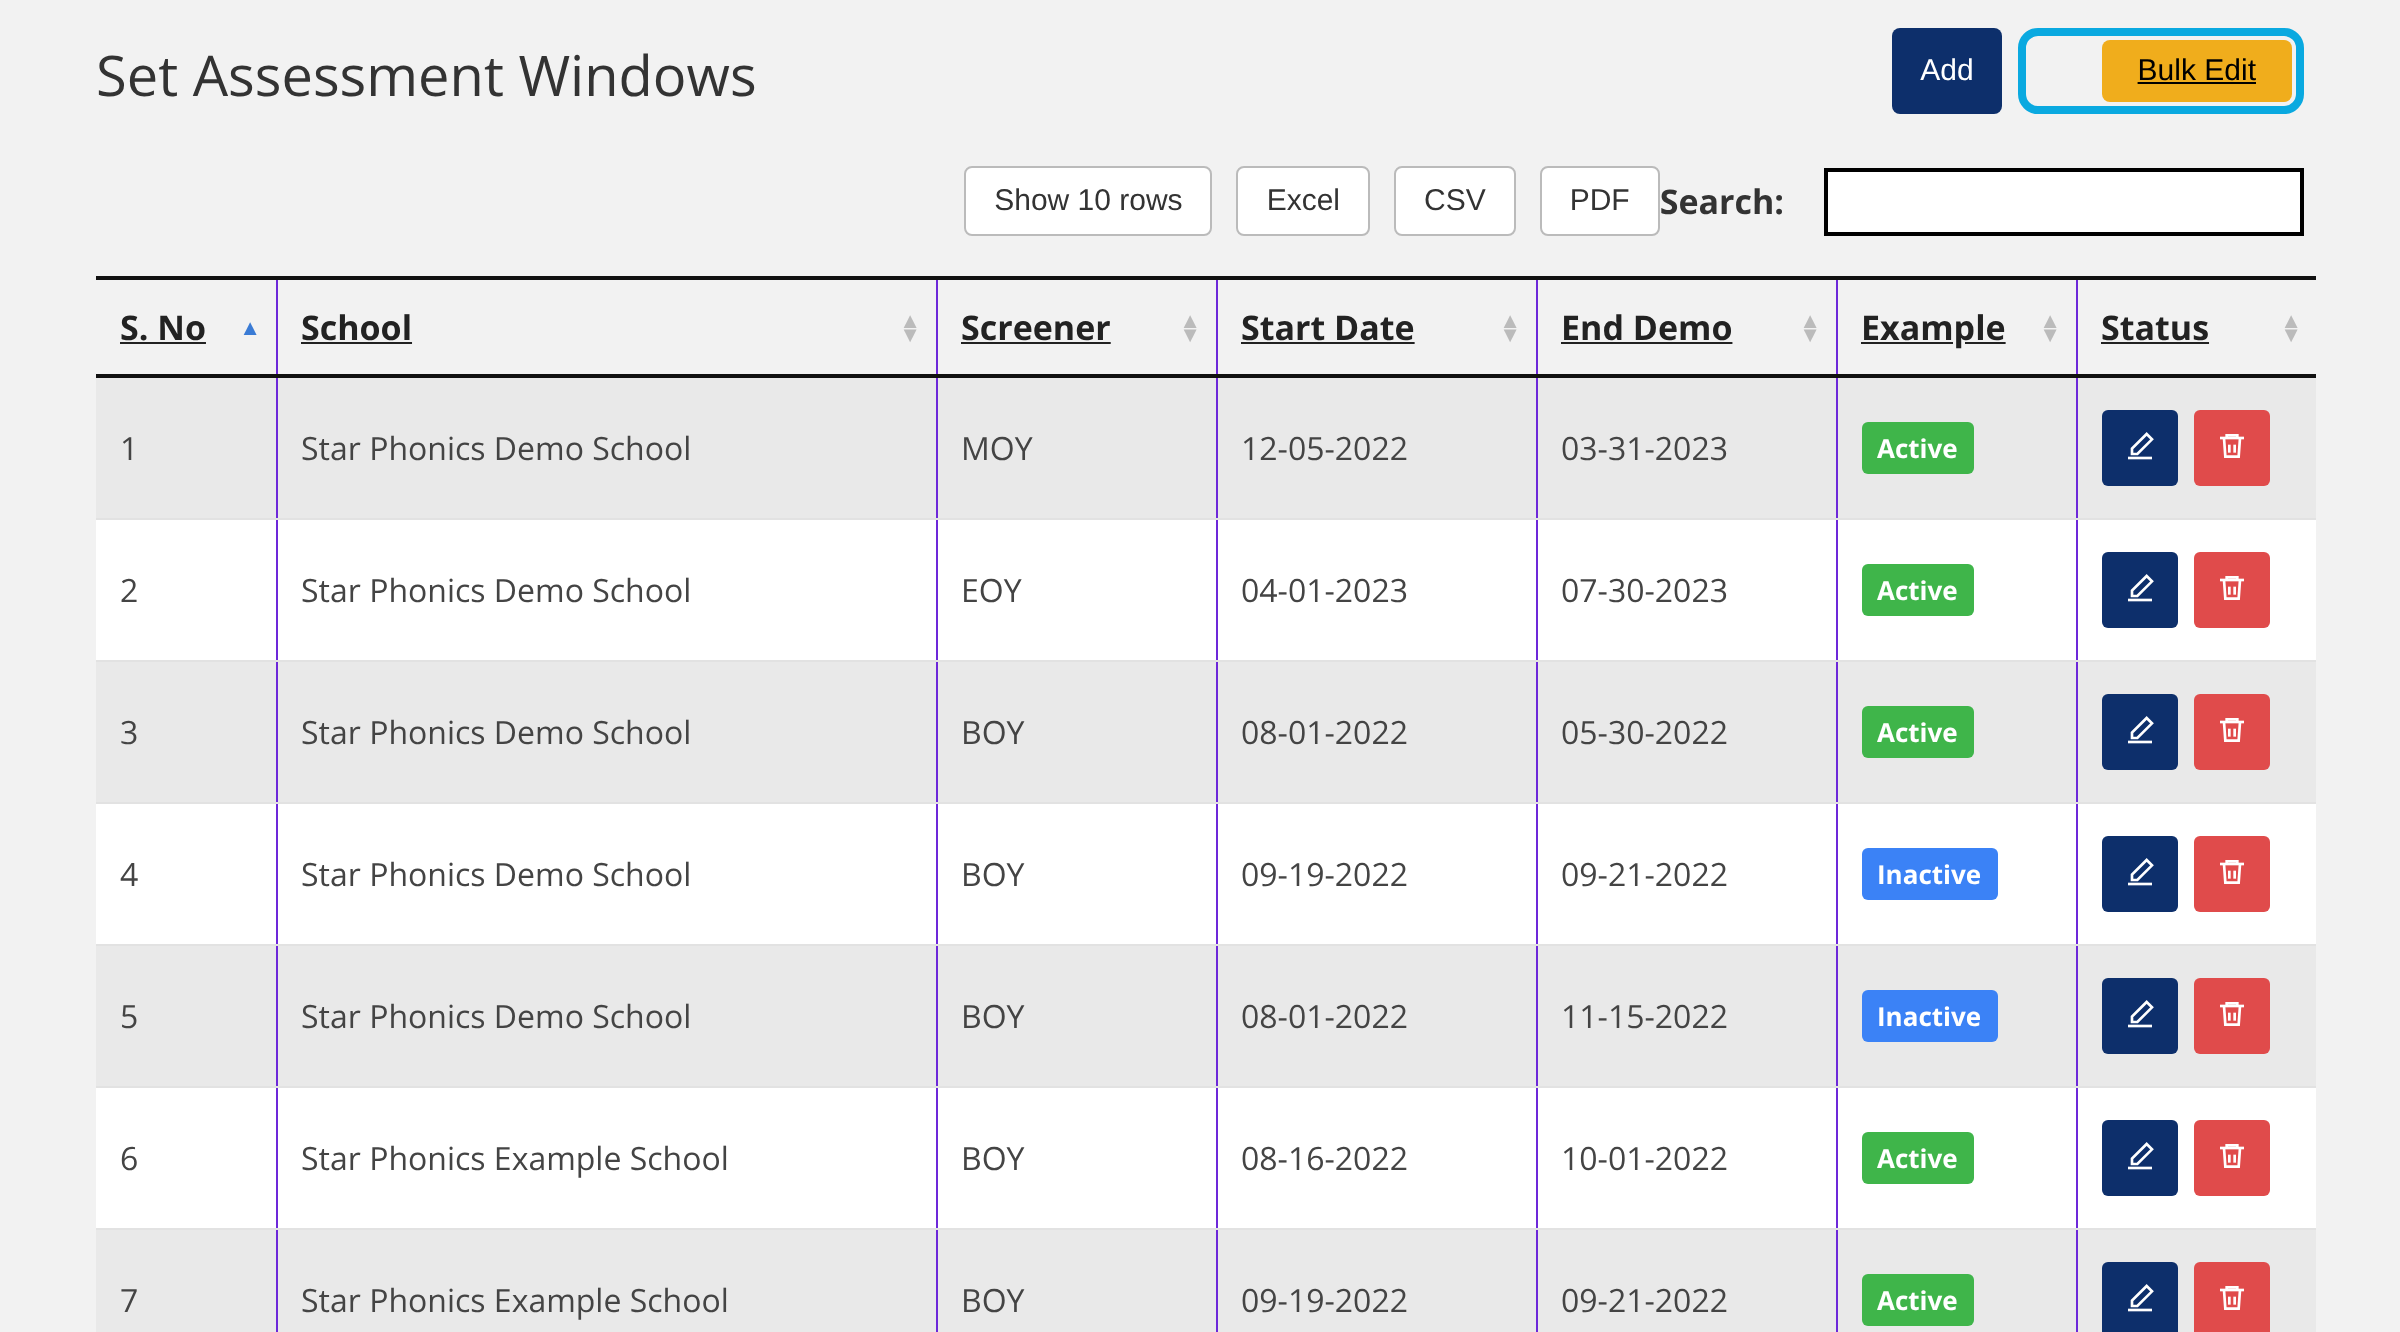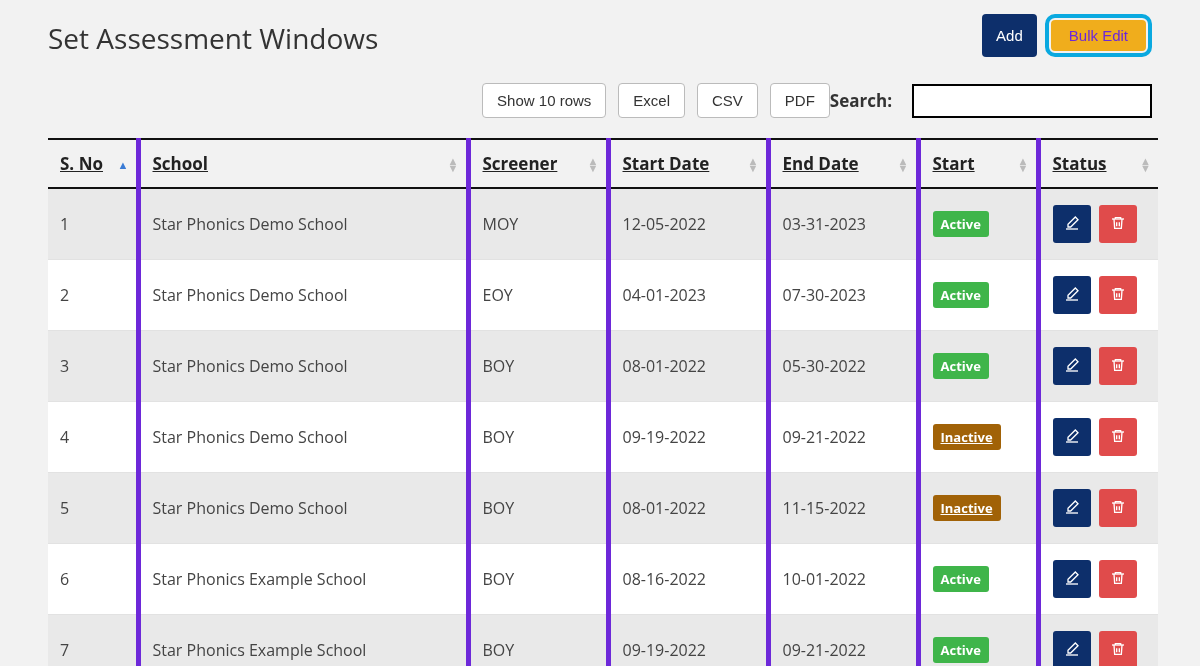--- a/index.html
+++ b/index.html
@@ -30,26 +30,28 @@
     margin: 0;
   }
   .header-buttons { display: flex; gap: 8px; }
   .btn {
     border: none;
     border-radius: 4px;
     padding: 7px 14px;
     font-size: 15px;
     cursor: pointer;
     color: #fff;
+    margin-left: 36px;
   }
   .btn.add { background: #0d2f6b; }
   .btn.bulkedit {
     background: #f0ad1c;
-    color: #6d28d9;
+    color: #000000;
     padding: 7px 18px;
+    text-decoration: underline;
   }
   .bulkedit-wrap {
     border: 4px solid #0aa9e0;
     border-radius: 10px;
     padding: 2px;
     display: inline-flex;
   }
 
   .toolbar-row {
     display: flex;
@@ -94,21 +96,21 @@
     text-align: left;
     font-size: 17px;
     font-weight: 700;
     color: #222;
     padding: 12px 12px;
     border-top: 2px solid #111;
     border-bottom: 2px solid #111;
     position: relative;
     text-decoration: underline;
   }
-  table.data th + th, table.data td + td { border-left: 5px solid #6d28d9; }
+  table.data th + th, table.data td + td { border-left: 1px solid #6d28d9; }
   table.data tbody td {
     padding: 16px 12px;
     font-size: 16px;
     color: #444;
     border-bottom: 1px solid #e2e2e2;
     vertical-align: middle;
   }
   table.data tbody tr:last-child td { border-bottom: 2px solid #111; }
   tr.odd td  { background: #e9e9e9; }
   tr.even td { background: #fff; }
@@ -137,21 +139,21 @@
 
   .badge {
     display: inline-block;
     padding: 4px 8px;
     border-radius: 3px;
     font-size: 13px;
     font-weight: 700;
     color: #fff;
   }
   .badge.active   { background: #3fb54a; text-align: center; }
-  .badge.inactive { background: #a16207; text-decoration: underline; }
+  .badge.inactive { background: #3b82f6; }
 
   .action-cell { display: flex; gap: 8px; }
   .icon-btn {
     width: 38px; height: 38px;
     border: none; border-radius: 3px;
     display: inline-flex; align-items: center; justify-content: center;
     cursor: pointer;
     color: #fff;
   }
   .icon-btn.edit   { background: #0d2f6b; }
@@ -219,28 +221,28 @@
             </span>
         </th>
         <th>
           <span>Start Date</span>
           <span class="sort-glyph">
               <span class="up">▲</span>
               <span class="down">▼</span>
             </span>
         </th>
         <th>
-          <span>End Date</span>
-          <span class="sort-glyph">
-              <span class="up">▲</span>
-              <span class="down">▼</span>
-            </span>
-        </th>
-        <th>
-          <span>Start</span>
+          <span>End Demo</span>
+          <span class="sort-glyph">
+              <span class="up">▲</span>
+              <span class="down">▼</span>
+            </span>
+        </th>
+        <th>
+          <span>Example</span>
           <span class="sort-glyph">
               <span class="up">▲</span>
               <span class="down">▼</span>
             </span>
         </th>
         <th>
           <span>Status</span>
           <span class="sort-glyph">
               <span class="up">▲</span>
               <span class="down">▼</span>

